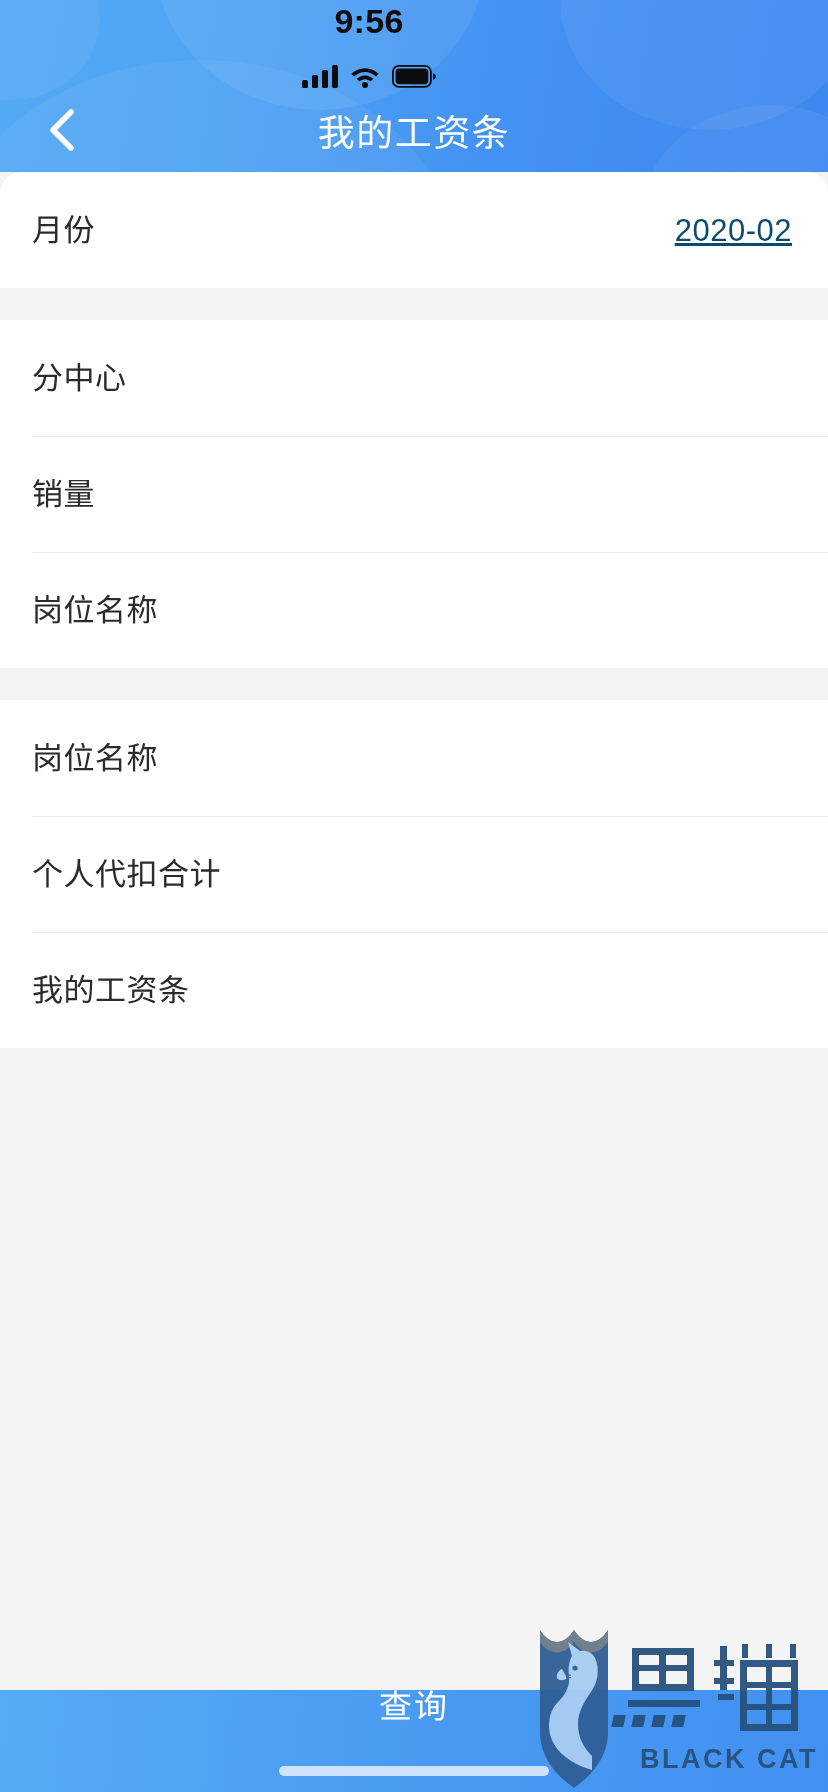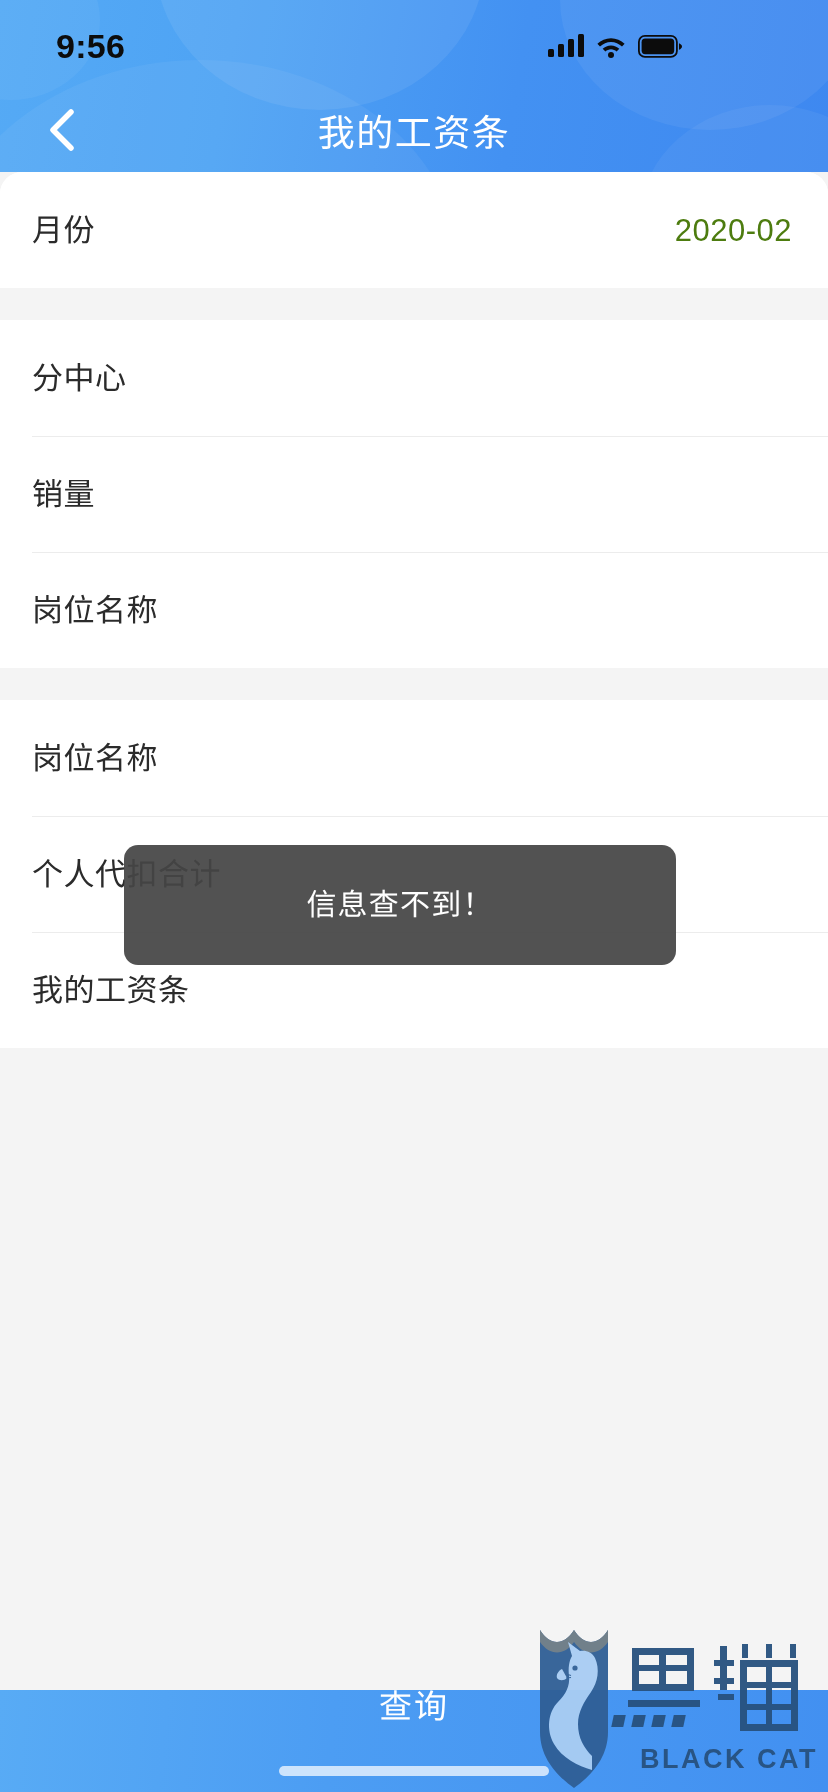--- a/index.html
+++ b/index.html
@@ -39,20 +39,21 @@
   .hdr-blob.b5 { width:180px; height:160px; left:-80px;  top:-60px; background:rgba(255,255,255,0.05); }
 
   
   .statusbar {
     position:absolute; top:0; left:0;
     width:736px; height:88px;
     display:flex; align-items:center;
     justify-content:space-between;
     padding:0 54px 0 56px;
     z-index:3;
+    flex-direction:column;
   }
   .sb-time {
     font-size:34px;
     font-weight:700;
     color:#0c0c0c;
     letter-spacing:0.3px;
     line-height:1;
     margin-top:4px;
   }
   .sb-right {
@@ -120,24 +121,25 @@
   .row-label {
     font-size:31px;
     color:#2b2b2b;
     letter-spacing:0.5px;
     line-height:1;
     white-space:nowrap;
   }
   .row-value {
     margin-left:auto;
     font-size:31px;
-    color:#4d7c0f;
+    color:#0c4a6e;
     letter-spacing:0.5px;
     line-height:1;
     white-space:nowrap;
+    text-decoration:underline;
   }
   .row-value.empty { color:#bdbdbd; }
 
   .filler { background:#f4f4f4; }
 
   
   .toast {
     position:absolute;
     left:124px; top:845px;
     width:552px; height:120px;
@@ -284,23 +286,20 @@
       </div>
       <div class="row">
         <span class="row-label">我的工资条</span>
         <span class="row-value empty"></span>
       </div>
     </div>
 
     <div class="filler" style="height:640px"></div>
   </div>
 
-  <div class="toast">
-    <span class="toast-text">信息查不到！</span>
-  </div>
 
   <div class="bottombar">
     <div class="bottom-btn">
       <span>查询</span>
     </div>
   </div>
 
   <div class="watermark">
     <svg viewBox="0 0 300 172">
 

